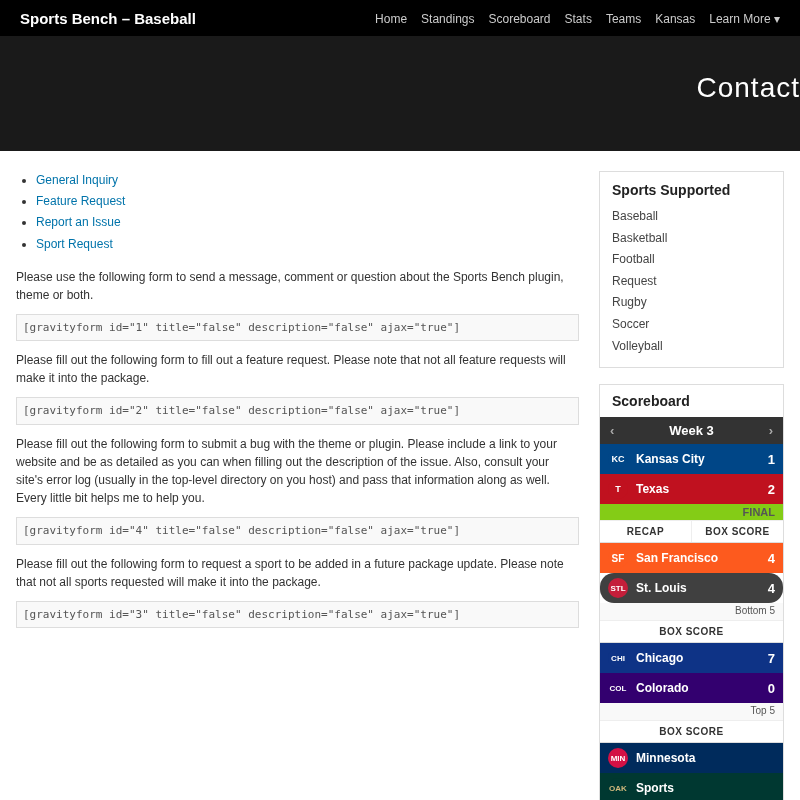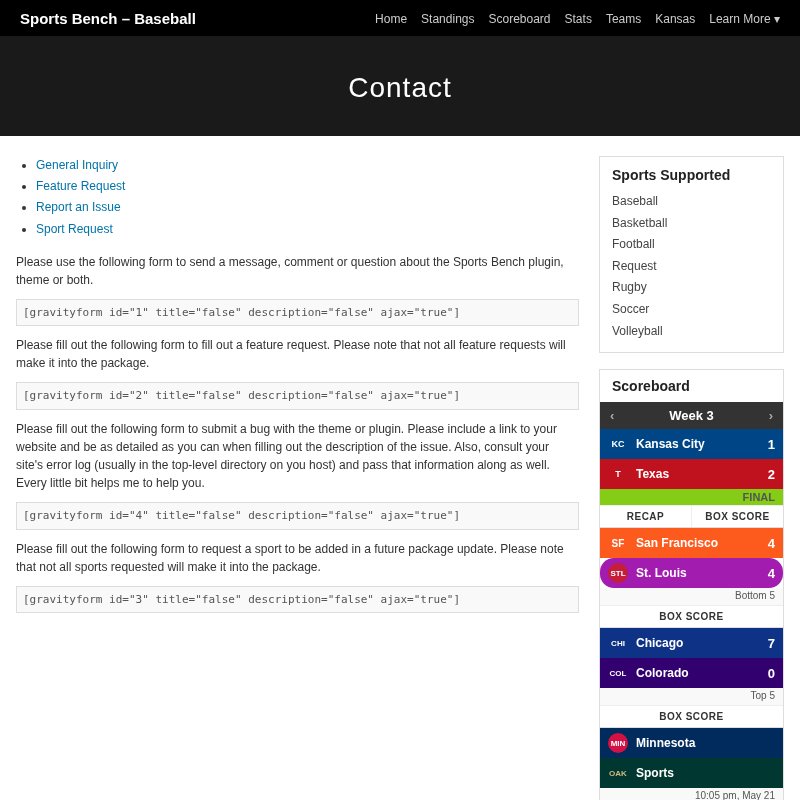--- a/index.html
+++ b/index.html
@@ -29,22 +29,22 @@
     .nav-menu a {
       color: #ccc;
       text-decoration: none;
       font-size: 12px;
     }
 
     
     .hero {
       background: #1a1a1a;
       color: #fff;
-      text-align: center;
-      padding: 36px 0 32px;
+      text-align: right;
+      padding: 36px 0 47px;
     }
     .hero h1 {
       font-size: 28px;
       font-weight: normal;
       letter-spacing: 1px;
     }
 
     
     .page-container {
       display: flex;
@@ -179,21 +179,21 @@
       text-align: right;
     }
 
     
     .row-kc { background: #004687; }
     
     .row-tex { background: #c0111f; }
     
     .row-sf { background: #fd5a1e; }
     
-    .row-stl { background: #a21caf; border-radius: 14px; }
+    .row-stl { background: #404040; border-radius: 14px; }
     
     .row-chi { background: #0e3386; justify-content: space-between; }
     
     .row-col { background: #33006f; }
     
     .row-min { background: #002b5c; }
     
     .row-oak { background: #003831; }
 
     .game-status {

